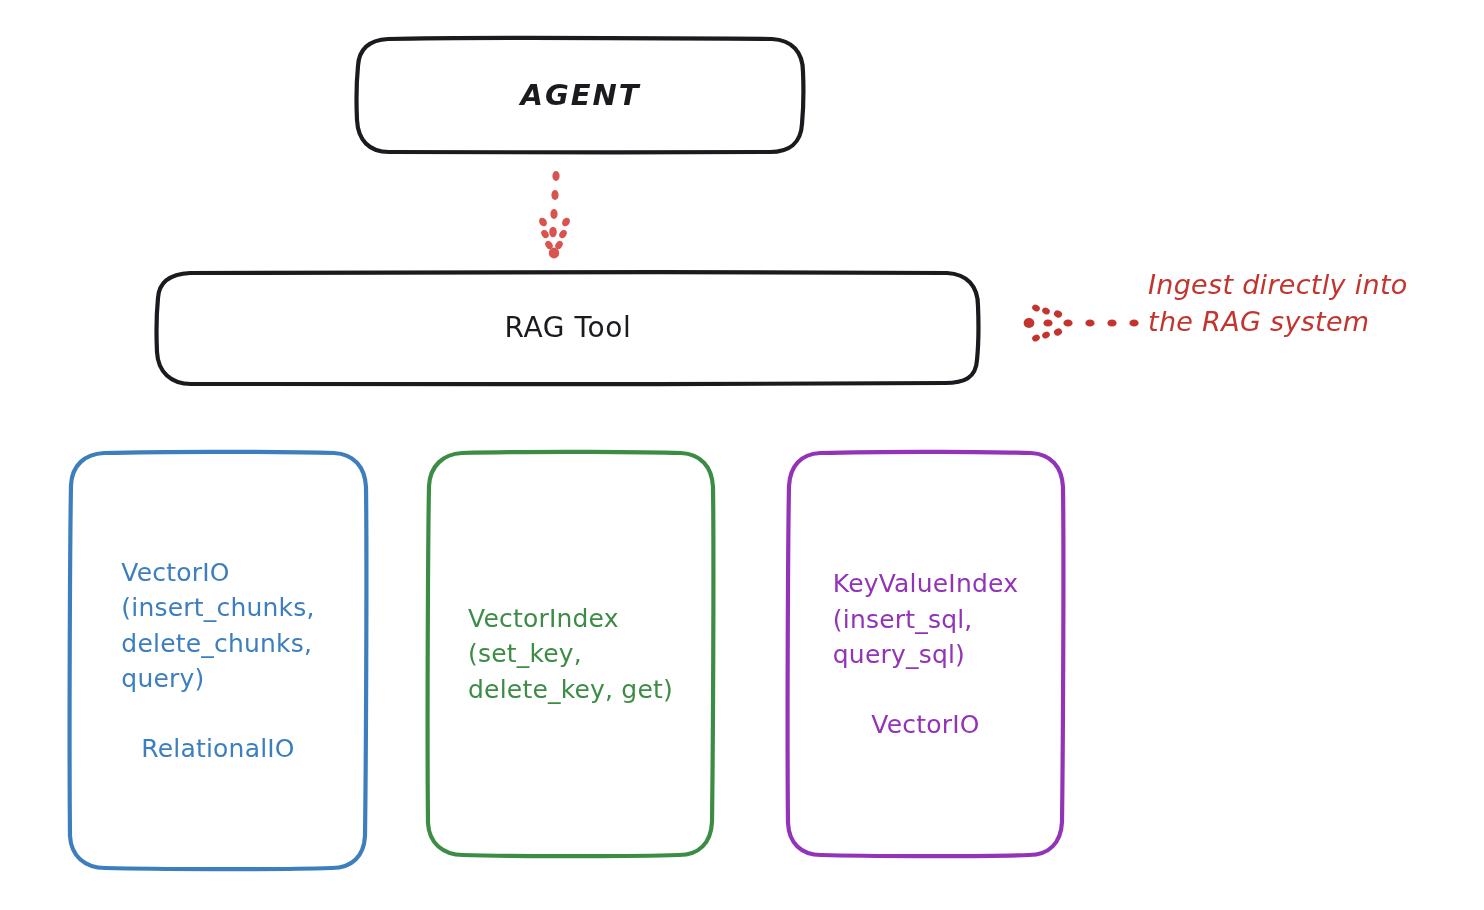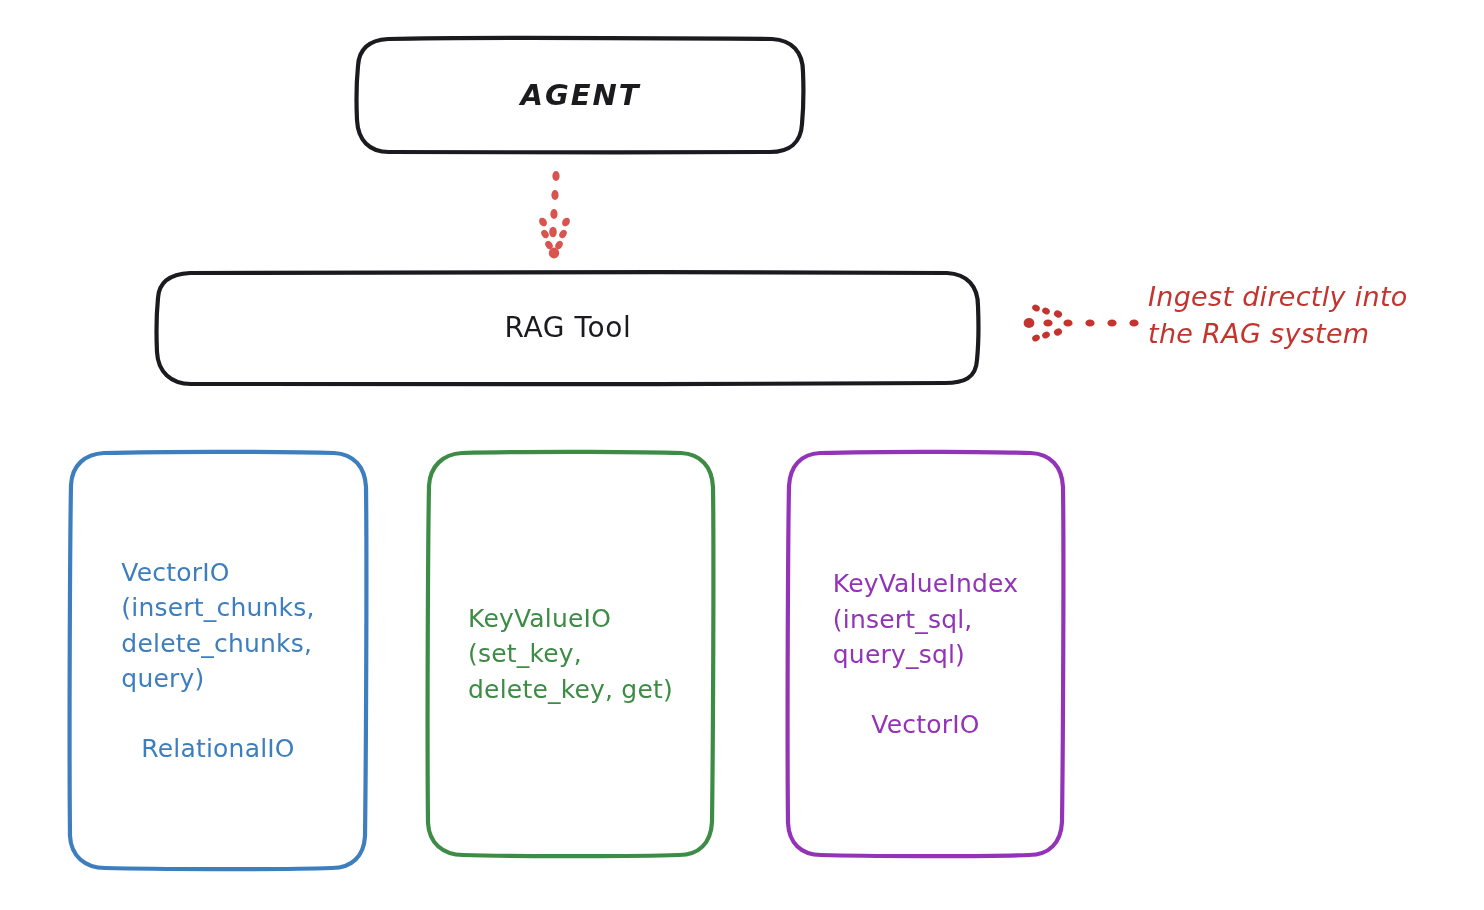--- a/index.html
+++ b/index.html
@@ -92,21 +92,21 @@
     flex-direction: column;
     align-items: center;
     justify-content: center;
     gap: 34px;
     width: 100%;
   }
 
   
   #ingest-note {
     position: absolute;
-    left: 1148px; top: 278px;
+    left: 1148px; top: 266px;
     width: 330px;
     color: #c4342f;
     font-family: "DejaVu Sans", sans-serif;
     font-size: 27px;
     font-style: italic;
     line-height: 1.38;
     letter-spacing: 0.3px;
     text-align: left;
     white-space: pre-line;
   }
@@ -215,21 +215,21 @@
     <div class="store-label">VectorIO
 (insert_chunks,
 delete_chunks,
 query)</div>
     <div class="store-label">RelationalIO</div>
   </div>
 </div>
 
 <div class="node" id="keyvalueio-node">
   <div class="store-inner">
-    <div class="store-label">KeyValueIO
+    <div class="store-label">VectorIndex
 (set_key,
 delete_key, get)</div>
   </div>
 </div>
 
 <div class="node" id="relationalio-node">
   <div class="store-inner">
     <div class="store-label">KeyValueIndex
 (insert_sql,
 query_sql)</div>

